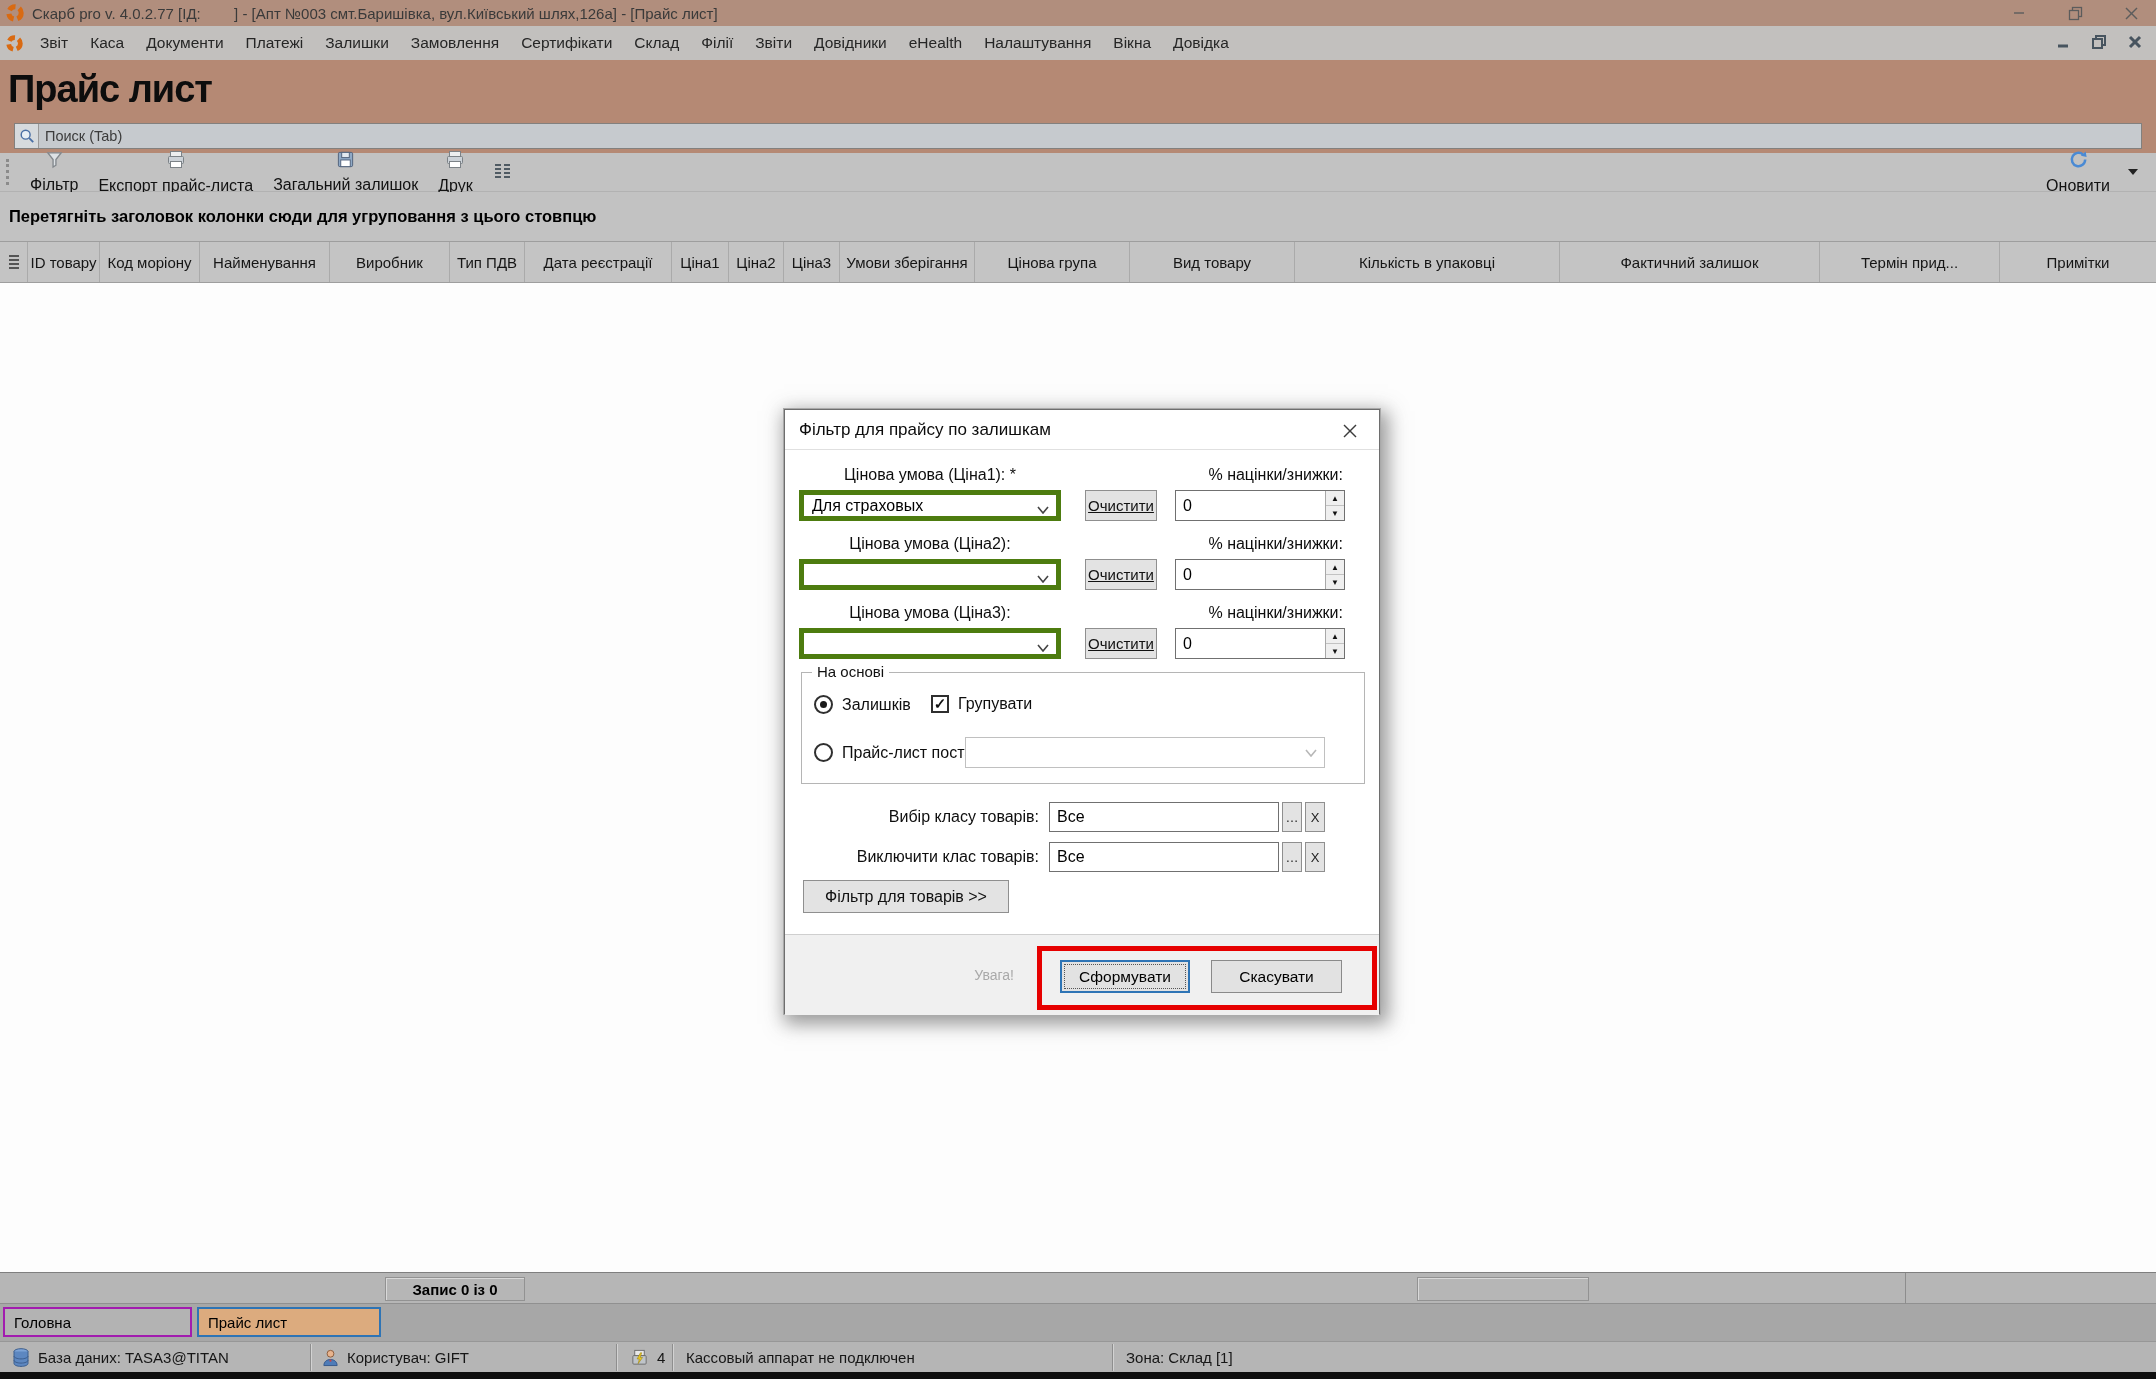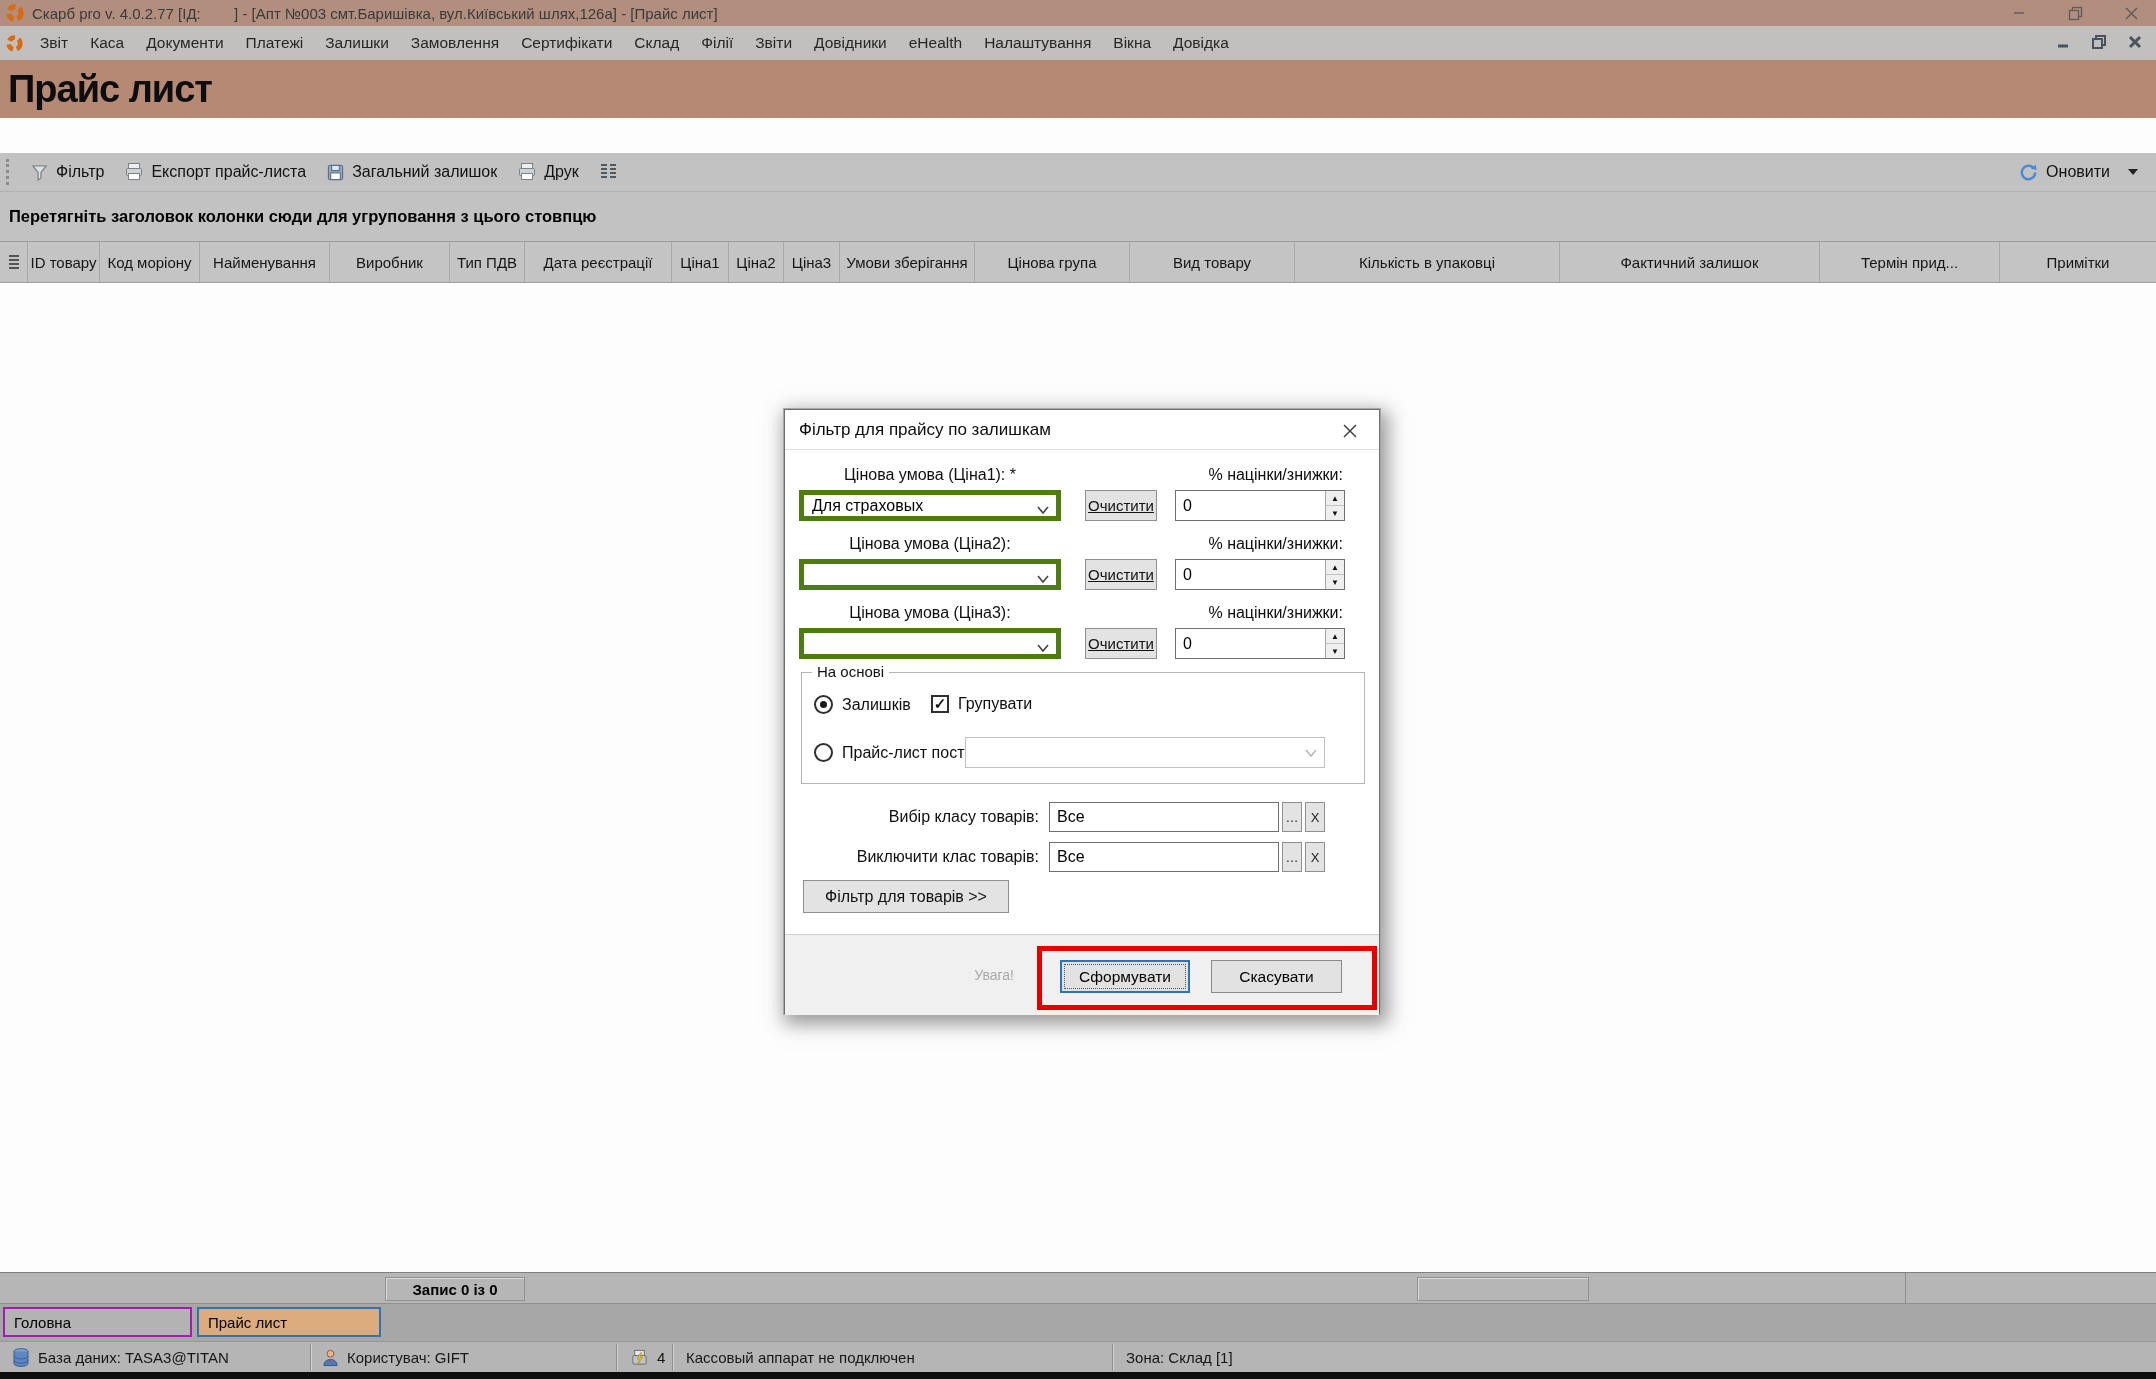--- a/index.html
+++ b/index.html
@@ -42,21 +42,21 @@
     flex:1; height:22px; border:none; outline:none; background:transparent;
     font-family:"Liberation Sans", sans-serif; font-size:14.5px; color:#333; padding-left:6px;
   }
   .search-input::placeholder { color:#3c3c3c; opacity:1; }
   
   .toolbar {
     position:absolute; left:0; top:153px; width:2156px; height:39px;
     background:#c2c2c2; display:flex; align-items:center; border-bottom:1px solid #b2b2b2;
   }
   .grip { width:6px; height:26px; margin:0 8px 0 6px; border-left:3px dotted #8b8b8b; }
-  .tool-btn { display:flex; align-items:center; gap:7px; padding:4px 10px; font-size:16px; color:#121212; cursor:default; }
+  .tool-btn { display:flex; align-items:center; gap:7px; padding:4px 10px; font-size:16px; color:#121212; cursor:default;flex-direction:column; }
   .toolbar-right { margin-left:auto; display:flex; align-items:center; padding-right:18px; }
   .caret-down { width:0; height:0; border-left:5px solid transparent; border-right:5px solid transparent; border-top:6px solid #222; margin-left:8px; }
   
   .groupby {
     position:absolute; left:0; top:192px; width:2156px; height:49px;
     background:#c2c2c2; display:flex; align-items:center;
   }
   .groupby span { font-size:16.5px; font-weight:bold; color:#000; margin-left:9px; }
   
   .table-header {
@@ -250,20 +250,31 @@
             <line x1="13" y1="3" x2="3" y2="13" stroke="#47545f" stroke-width="3"></line>
           </svg>
         </span>
     </div>
   </div>
 
   <div class="header-band">
     <span class="page-title">Прайс лист</span>
   </div>
 
+  <div class="search-row">
+    <div class="search-box">
+      <span class="search-iconbox">
+        <svg width="16" height="16" viewBox="0 0 18 18">
+            <circle cx="7.5" cy="7.5" r="5" fill="#e7eef5" stroke="#4a6fa5" stroke-width="1.6"></circle>
+            <line x1="11.5" y1="11.5" x2="16" y2="16" stroke="#4a6fa5" stroke-width="2"></line>
+          </svg>
+      </span>
+      <input class="search-input" placeholder="Поиск (Tab)" style="">
+    </div>
+  </div>
 
   <div class="toolbar">
     <span class="grip"></span>
     <div class="tool-btn">
       <span>
           <svg width="19" height="19" viewBox="0 0 20 20">
             <path d="M3 3h14l-5.5 7v6l-3 2v-8z" fill="#dde1e5" stroke="#82878c" stroke-width="1.4"></path>
           </svg>
         </span>
       <span>Фільтр</span>

